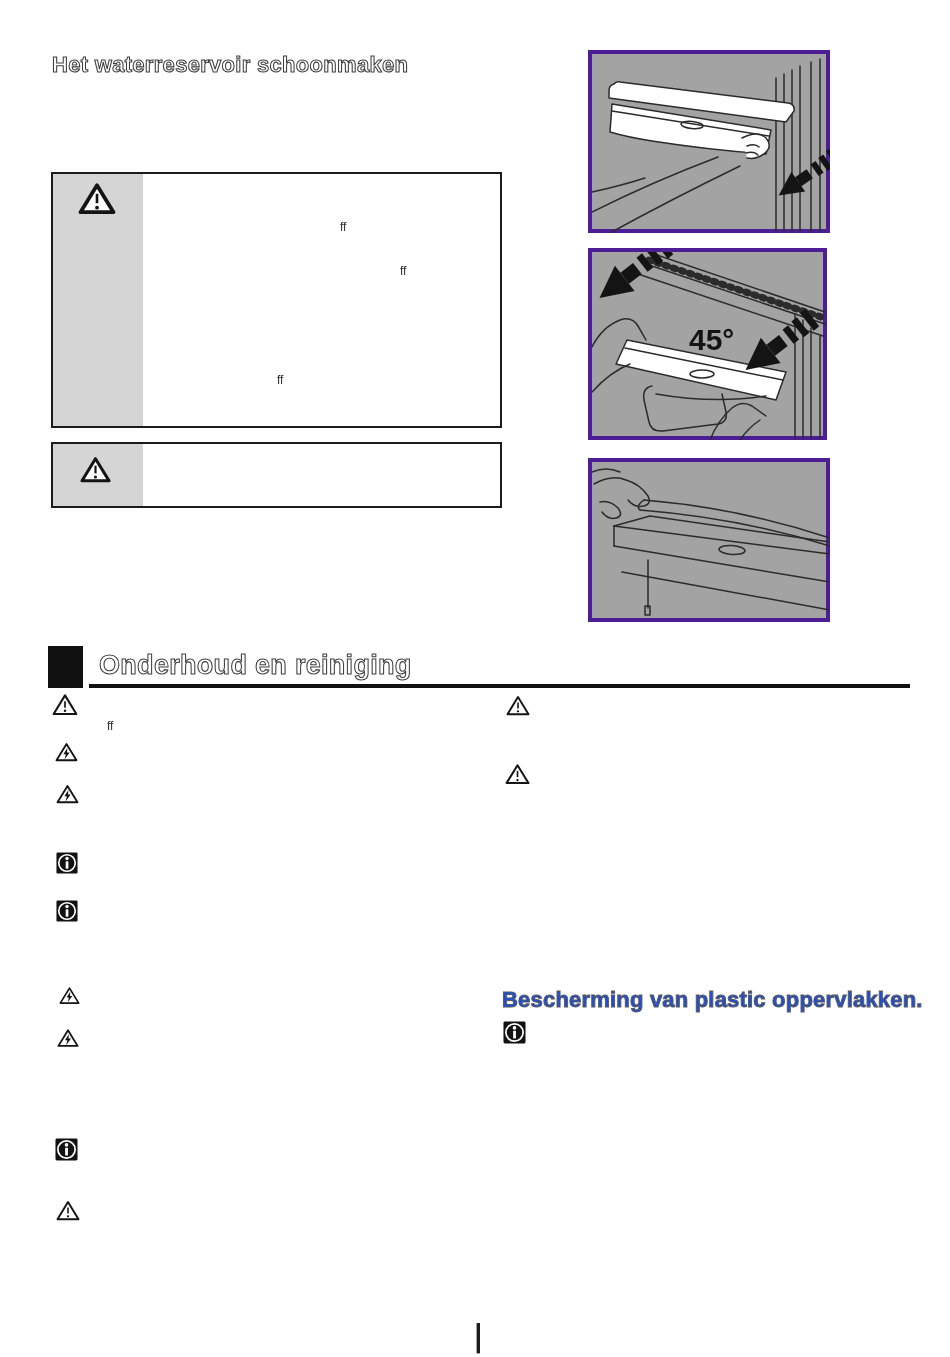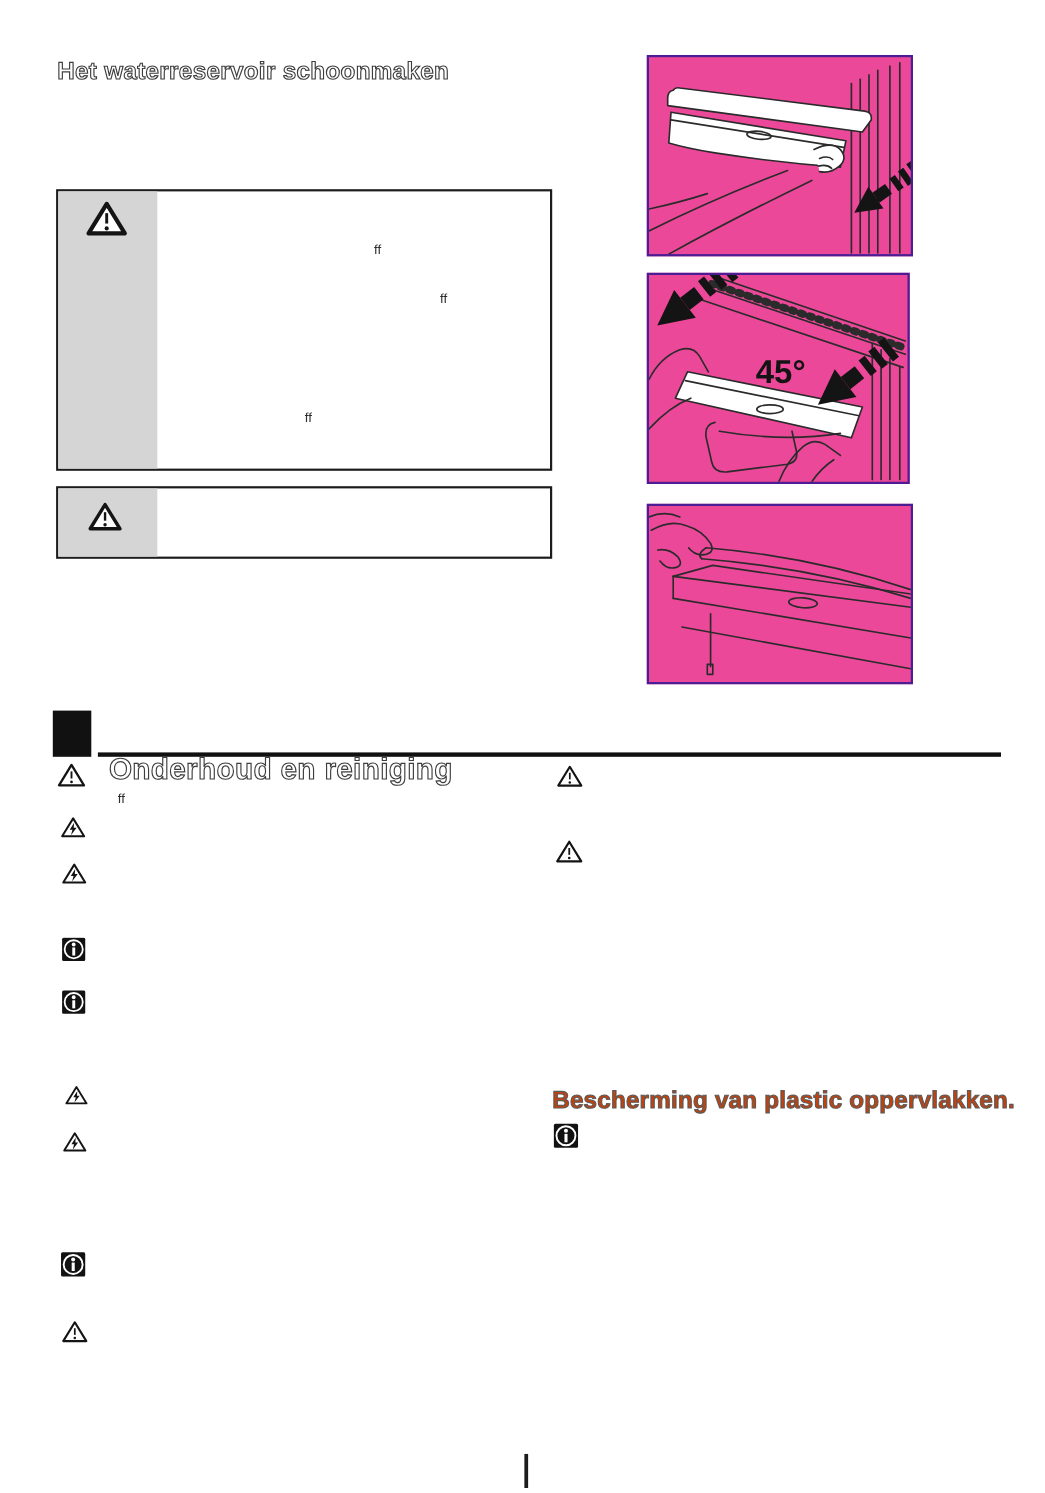--- a/index.html
+++ b/index.html
@@ -1,24 +1,24 @@
 <!DOCTYPE html>
 <html><head>
 <meta charset="utf-8">
 <style>
   html,body{margin:0;padding:0;background:#fff;}
   .page{position:relative;width:950px;height:1357px;background:#ffffff;overflow:hidden;
         font-family:"Liberation Sans",sans-serif;color:#2b2b2b;}
   .abs{position:absolute;}
   .outline-text{color:#ffffff;-webkit-text-stroke:1.05px #3e3e3e;font-weight:700;letter-spacing:.3px;white-space:nowrap;}
-  .outline-light{color:#c2410c;-webkit-text-stroke:1px #5a5a5a;font-weight:700;letter-spacing:.2px;white-space:nowrap;}
+  .outline-light{color:#1d4ed8;-webkit-text-stroke:1px #5a5a5a;font-weight:700;letter-spacing:.2px;white-space:nowrap;}
   .frag{font-size:12px;color:#2e2e2e;font-weight:400;}
   .warnbox{position:absolute;border:2px solid #1c1c1c;background:#fff;box-sizing:border-box;}
   .warnbox .side{position:absolute;left:0;top:0;bottom:0;width:90px;background:#d5d5d5;}
-  .figframe{position:absolute;border:2px solid #4c1d95;background:#ec4899;box-sizing:border-box;}
+  .figframe{position:absolute;border:4px solid #4c1d95;background:#a3a3a3;box-sizing:border-box;}
   .rule{position:absolute;background:#111;}
   .sq{position:absolute;background:#111;}
   .icon{display:block;line-height:0;}
   .footer-mark{font-family:"DejaVu Sans Mono",monospace;font-weight:700;font-size:31px;color:#1c1c1c;line-height:31px;}
 </style>
 </head>
 <body>
 
 <div class="page">
 
@@ -133,21 +133,21 @@
         <line x1="56" y1="98" x2="56" y2="146"></line>
         <rect x="53" y="144" width="5" height="9"></rect>
         <path d="M2 22 Q20 12 34 18 q14 4 22 16 q4 8 -4 10 q-10 2 -16 -6"></path>
         <path d="M8 40 q10 -2 18 6 q6 8 -2 10 q-8 2 -14 -6"></path>
         <path d="M0 10 Q14 4 28 10"></path>
       </g>
     </svg>
   </div>
 
   <div class="sq" style="left:48px;top:646px;width:35px;height:42px;"></div>
-  <div class="abs outline-text" style="left:99px;top:684px;font-size:27px;">Onderhoud en reiniging</div>
+  <div class="abs outline-text" style="left:99px;top:650px;font-size:27px;">Onderhoud en reiniging</div>
   <div class="rule" style="left:89px;top:684px;width:821px;height:4px;"></div>
 
   <span class="icon abs" style="left:52px;top:693px;">
     <svg width="26" height="23" viewBox="0 0 40 35">
       <path d="M20 3.5 L37.5 32 H2.5 Z" fill="#fff" stroke="#141414" stroke-width="3.2" stroke-linejoin="round"></path>
       <rect x="18.7" y="12.5" width="2.6" height="10" fill="#141414"></rect>
       <circle cx="20" cy="27.2" r="1.9" fill="#141414"></circle>
     </svg>
   </span>
   <span class="abs frag" style="left:107px;top:719px;">ff</span>

